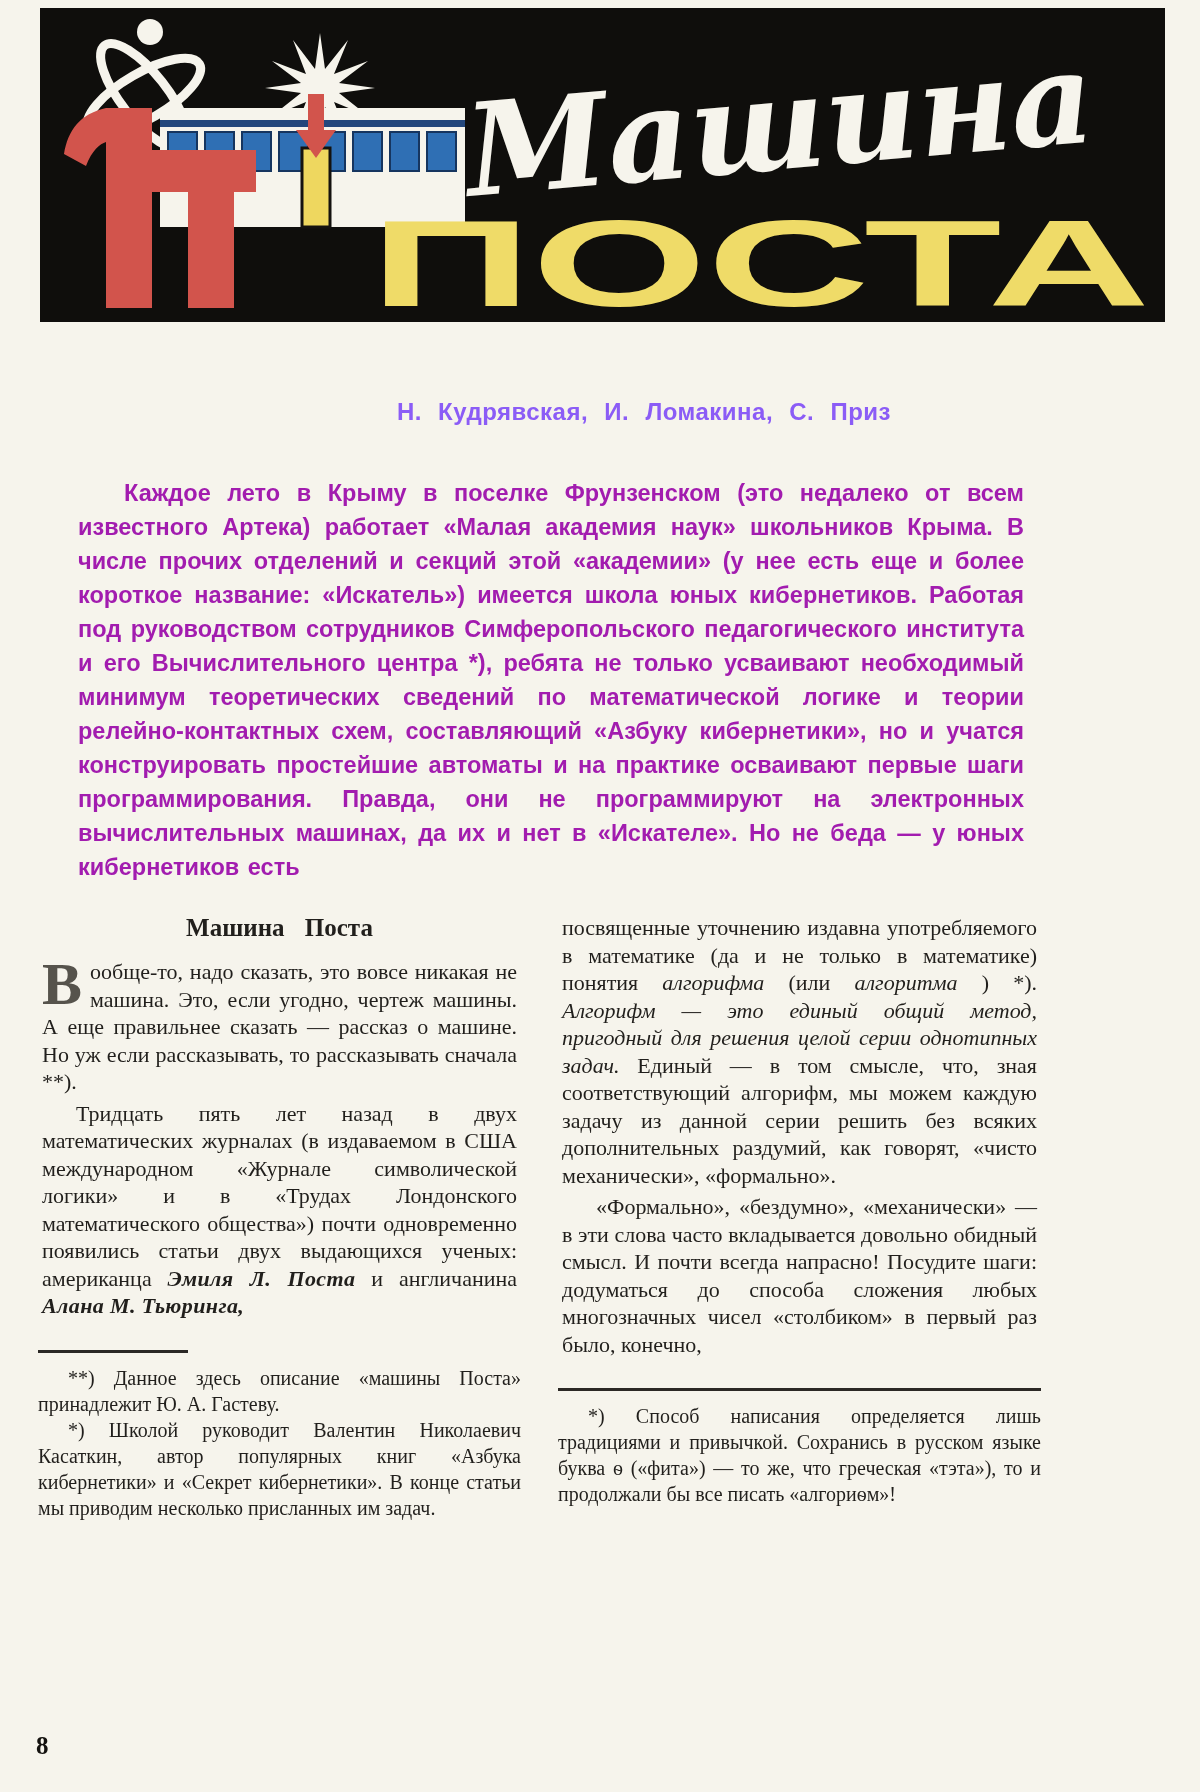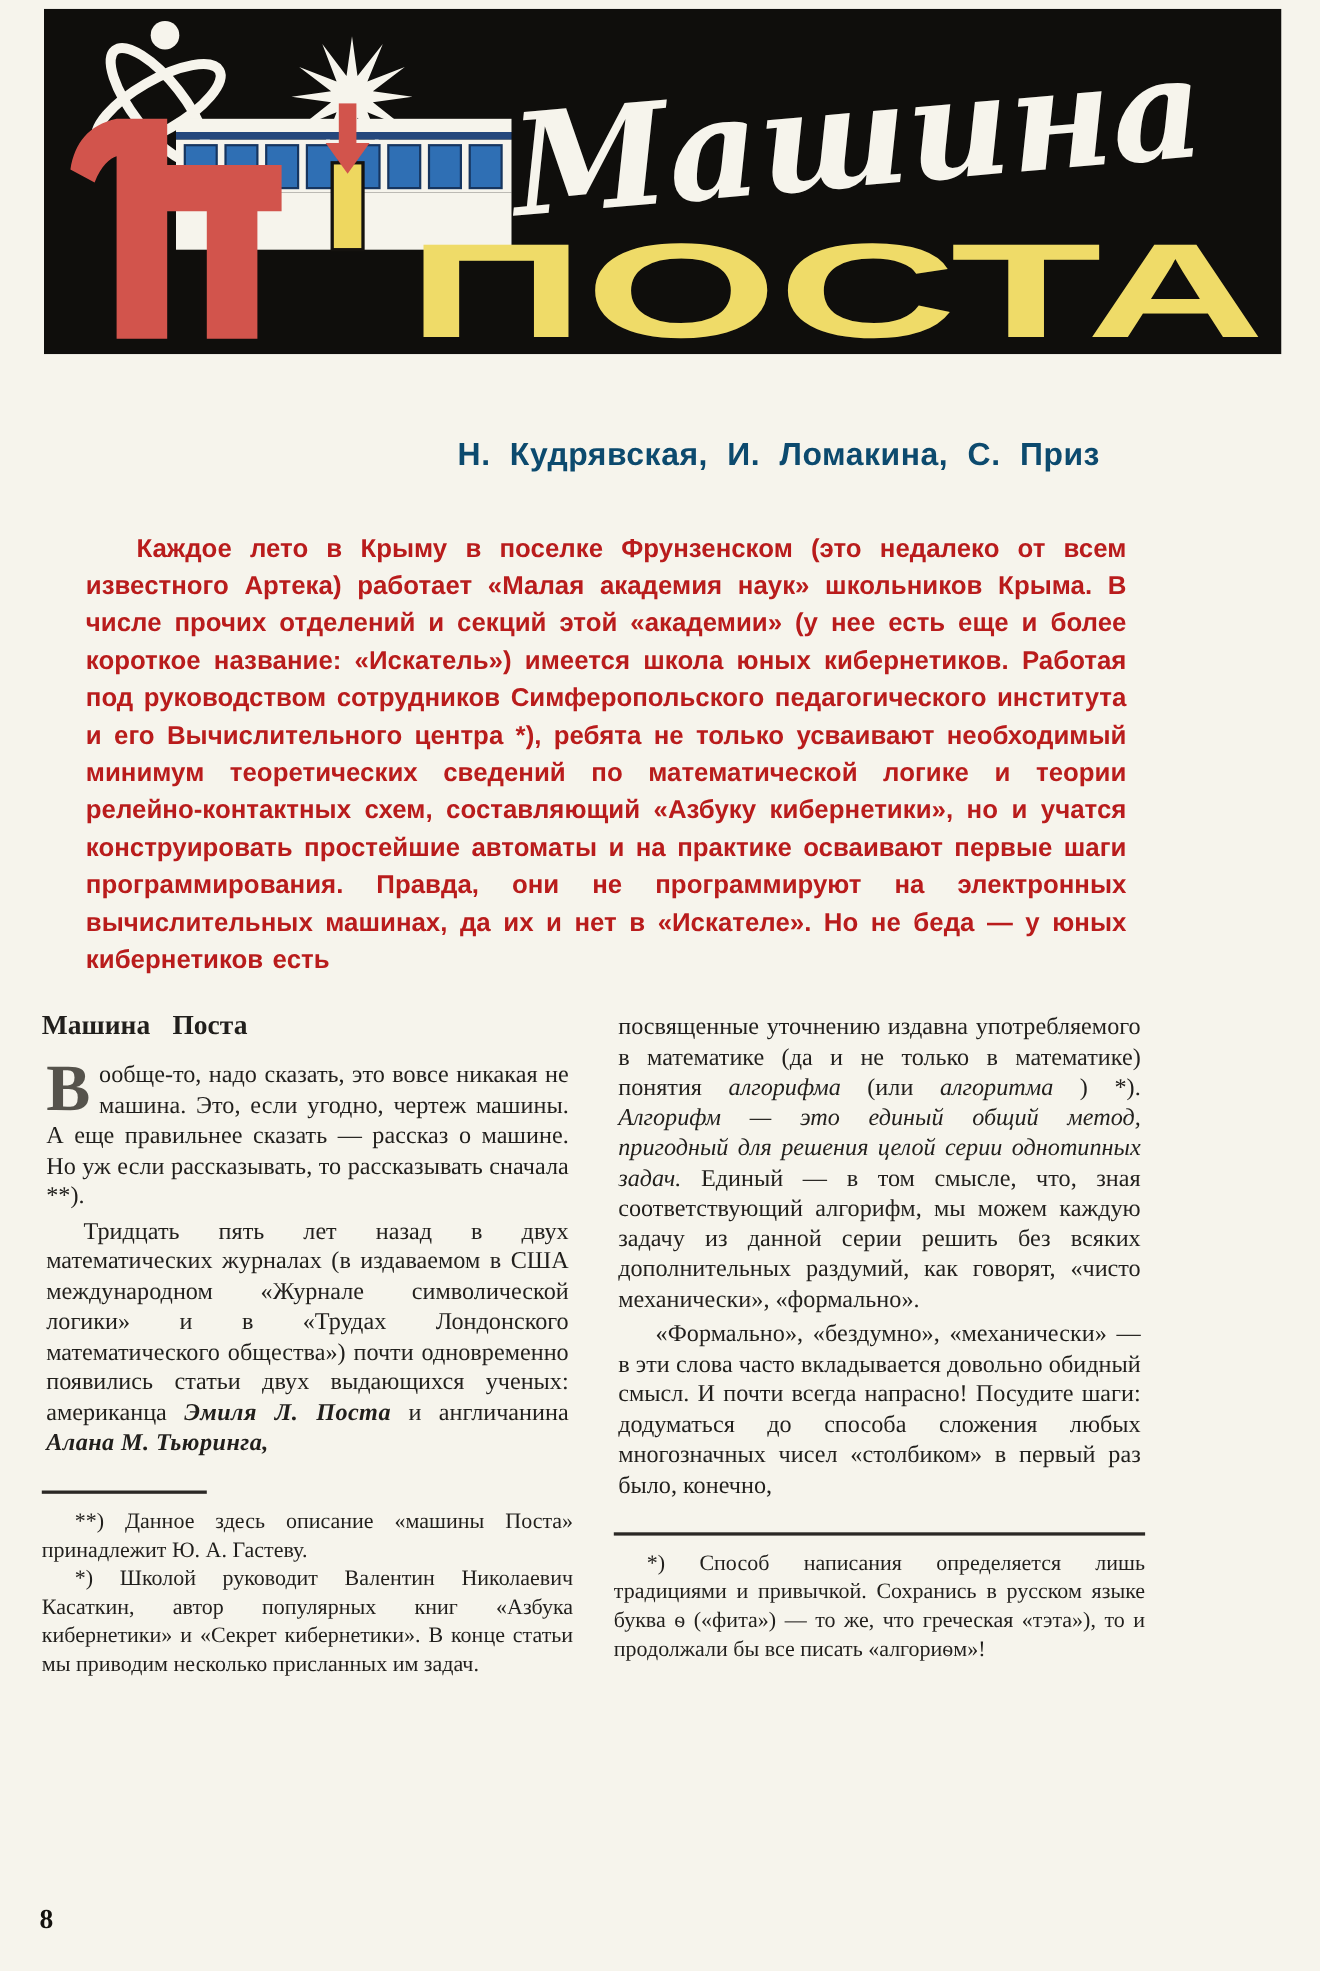--- a/index.html
+++ b/index.html
@@ -7,36 +7,36 @@
     position:relative; width:1200px; height:1792px; margin:0 auto;
     background:#f6f4ec; overflow:hidden;
     font-family:"Liberation Serif", serif; color:#211f1c;
   }
   .banner { position:absolute; left:40px; top:8px; width:1125px; height:314px; }
   .banner svg { display:block; }
 
   .content { position:absolute; left:38px; top:322px; width:1003px; }
 
   .authors {
-    margin:76px 0 0 250px; width:712px; text-align:right;
+    margin:76px 0 0 250px; width:712px; text-align:center;
     font-family:"Liberation Sans", sans-serif; font-weight:bold;
-    font-size:29px; letter-spacing:.5px; word-spacing:9px; color:#0c4a6e;
+    font-size:24px; letter-spacing:.5px; word-spacing:9px; color:#8b5cf6;
   }
   .intro {
     margin:50px 0 0 40px; width:946px;
     font-family:"Liberation Sans", sans-serif; font-weight:bold;
-    font-size:23.5px; line-height:34px; color:#b91c1c;
+    font-size:23.5px; line-height:34px; color:#a21caf;
     text-align:justify; text-indent:46px; word-spacing:2px;
     hyphens:auto; -webkit-hyphens:auto;
   }
   .columns { display:flex; gap:37px; margin-top:26px; }
   .col { width:483px; }
 
   .article-heading {
-    font-weight:bold; font-size:25px;
+    text-align:center; font-weight:bold; font-size:25px;
     word-spacing:14px; margin:4px 0 16px 0;
   }
   .p {
     margin:4px; text-align:justify; font-size:22px; line-height:27.5px;
     hyphens:auto; -webkit-hyphens:auto;
   }
   .p.indent { text-indent:34px; }
   .dropcap {
     float:left; font-weight:bold; font-size:60px; line-height:47px;
     padding:3px 8px 0 0; color:#56534c;

